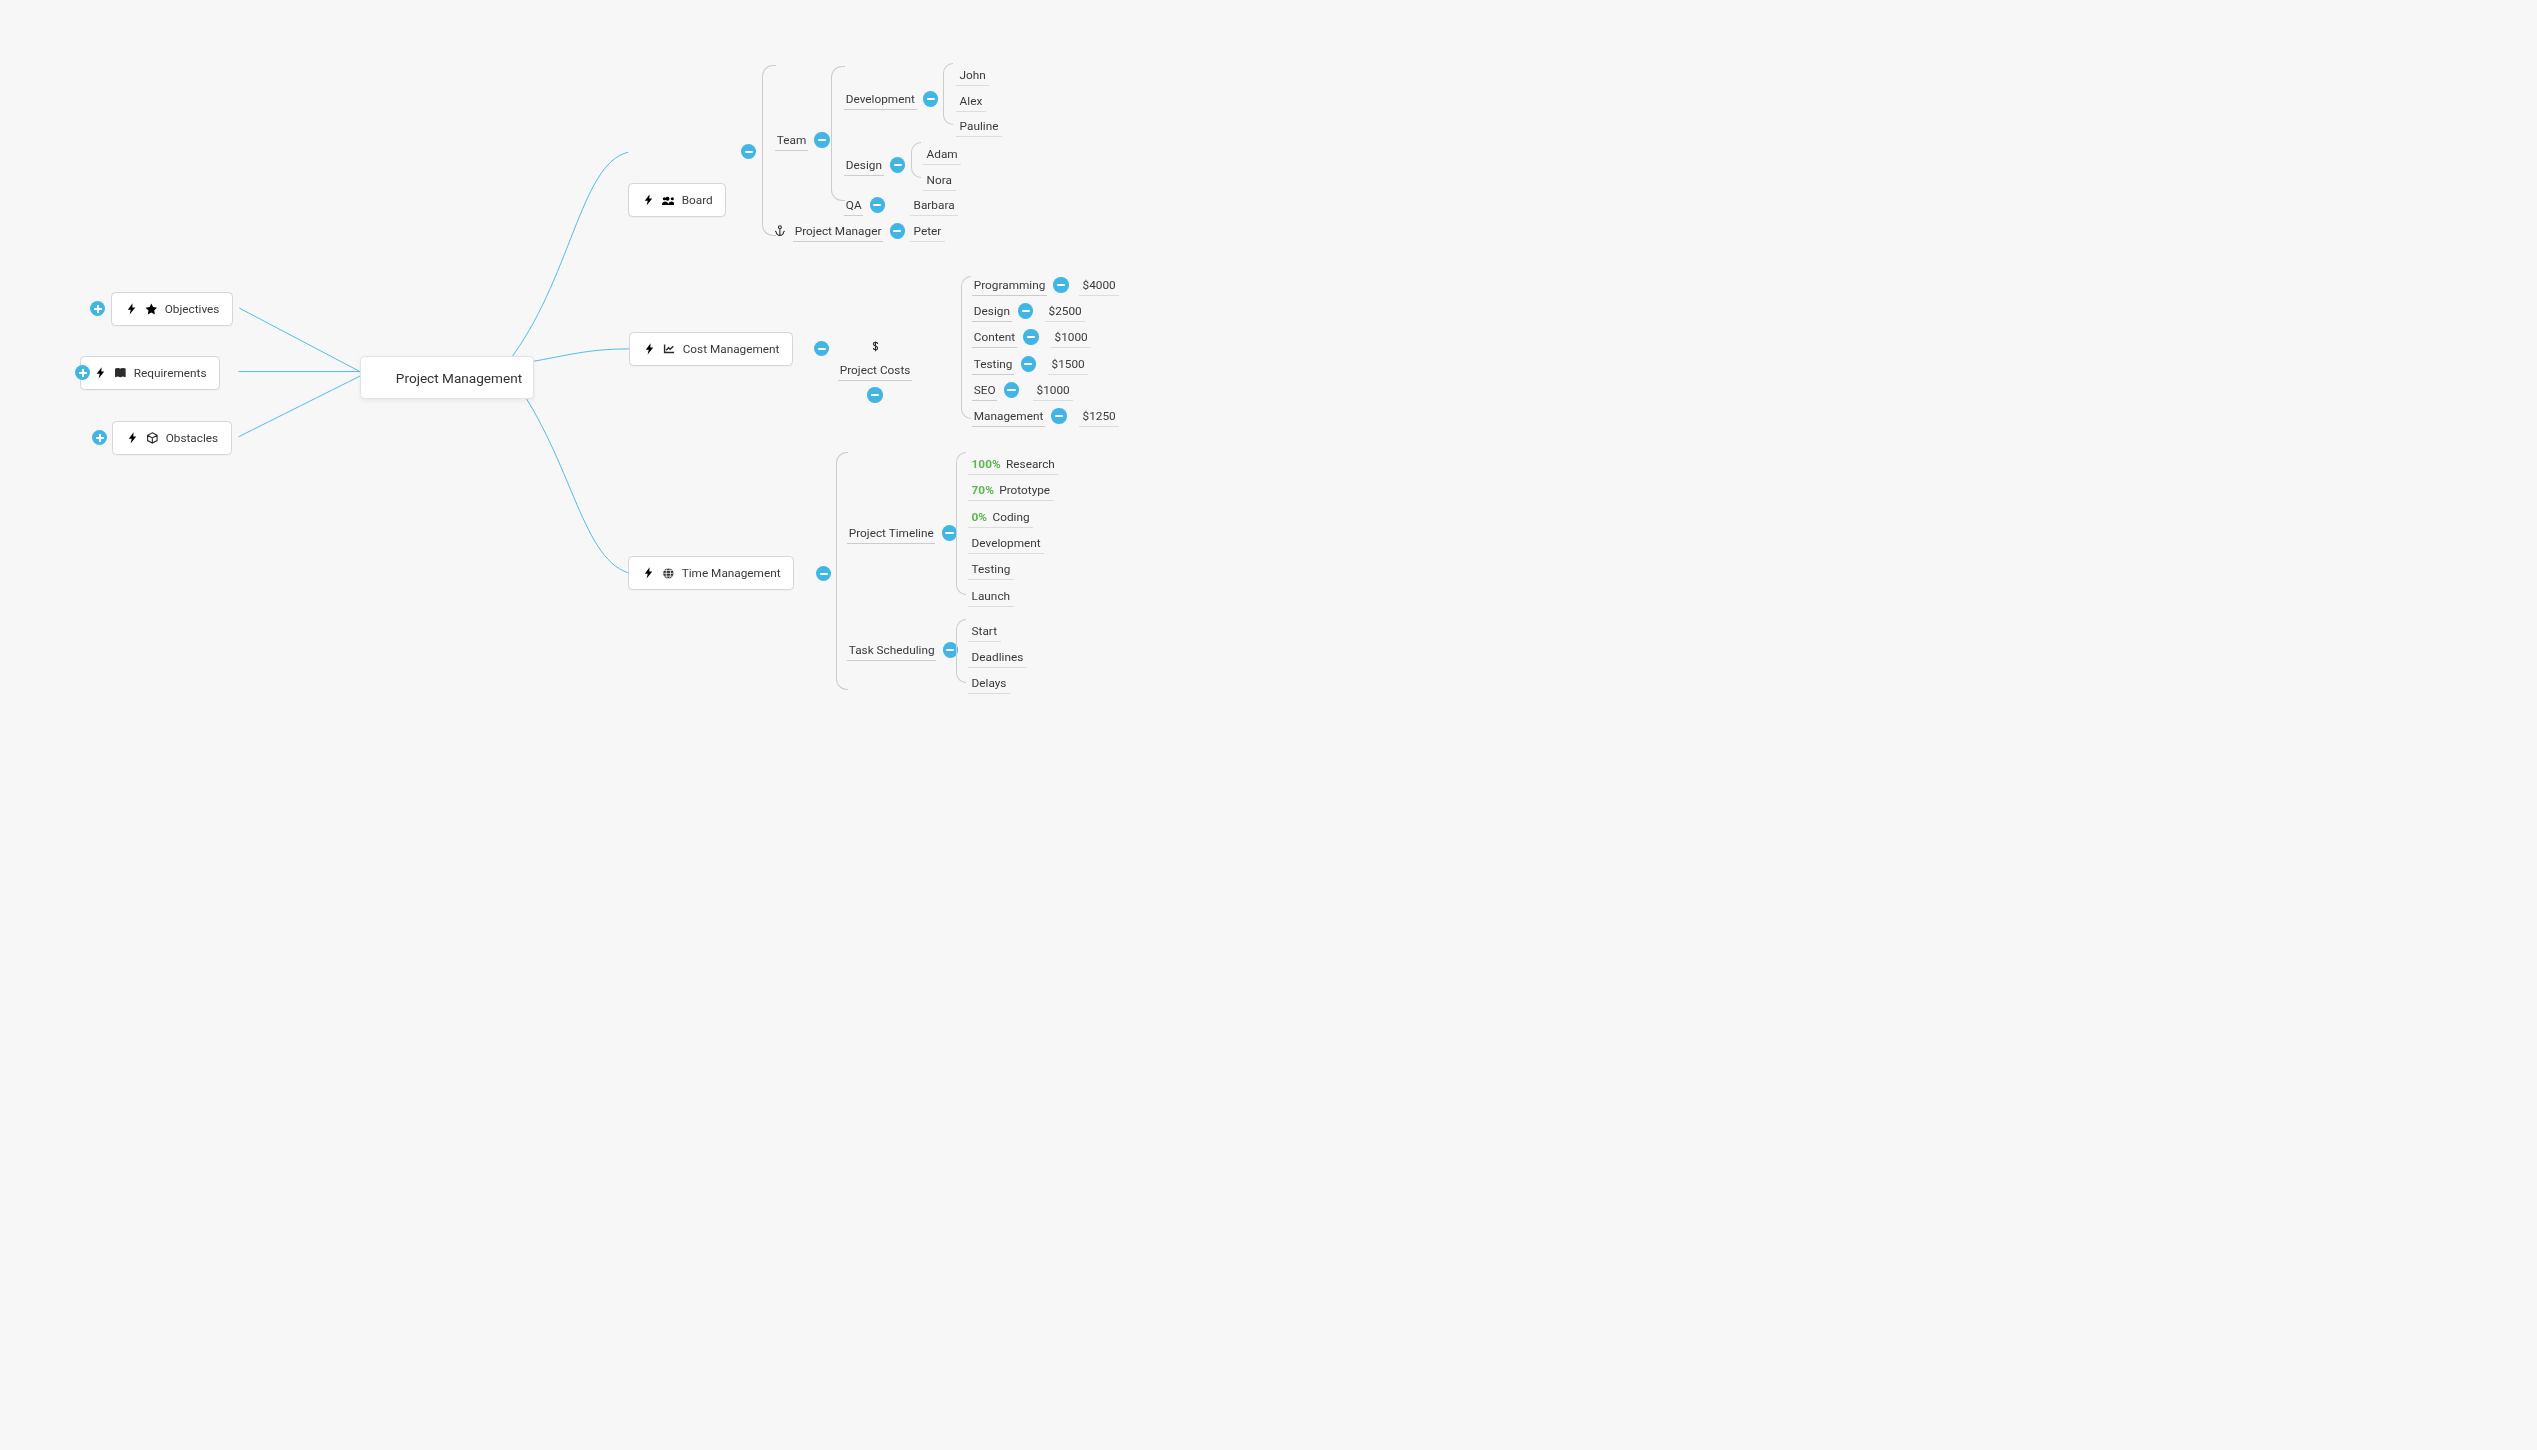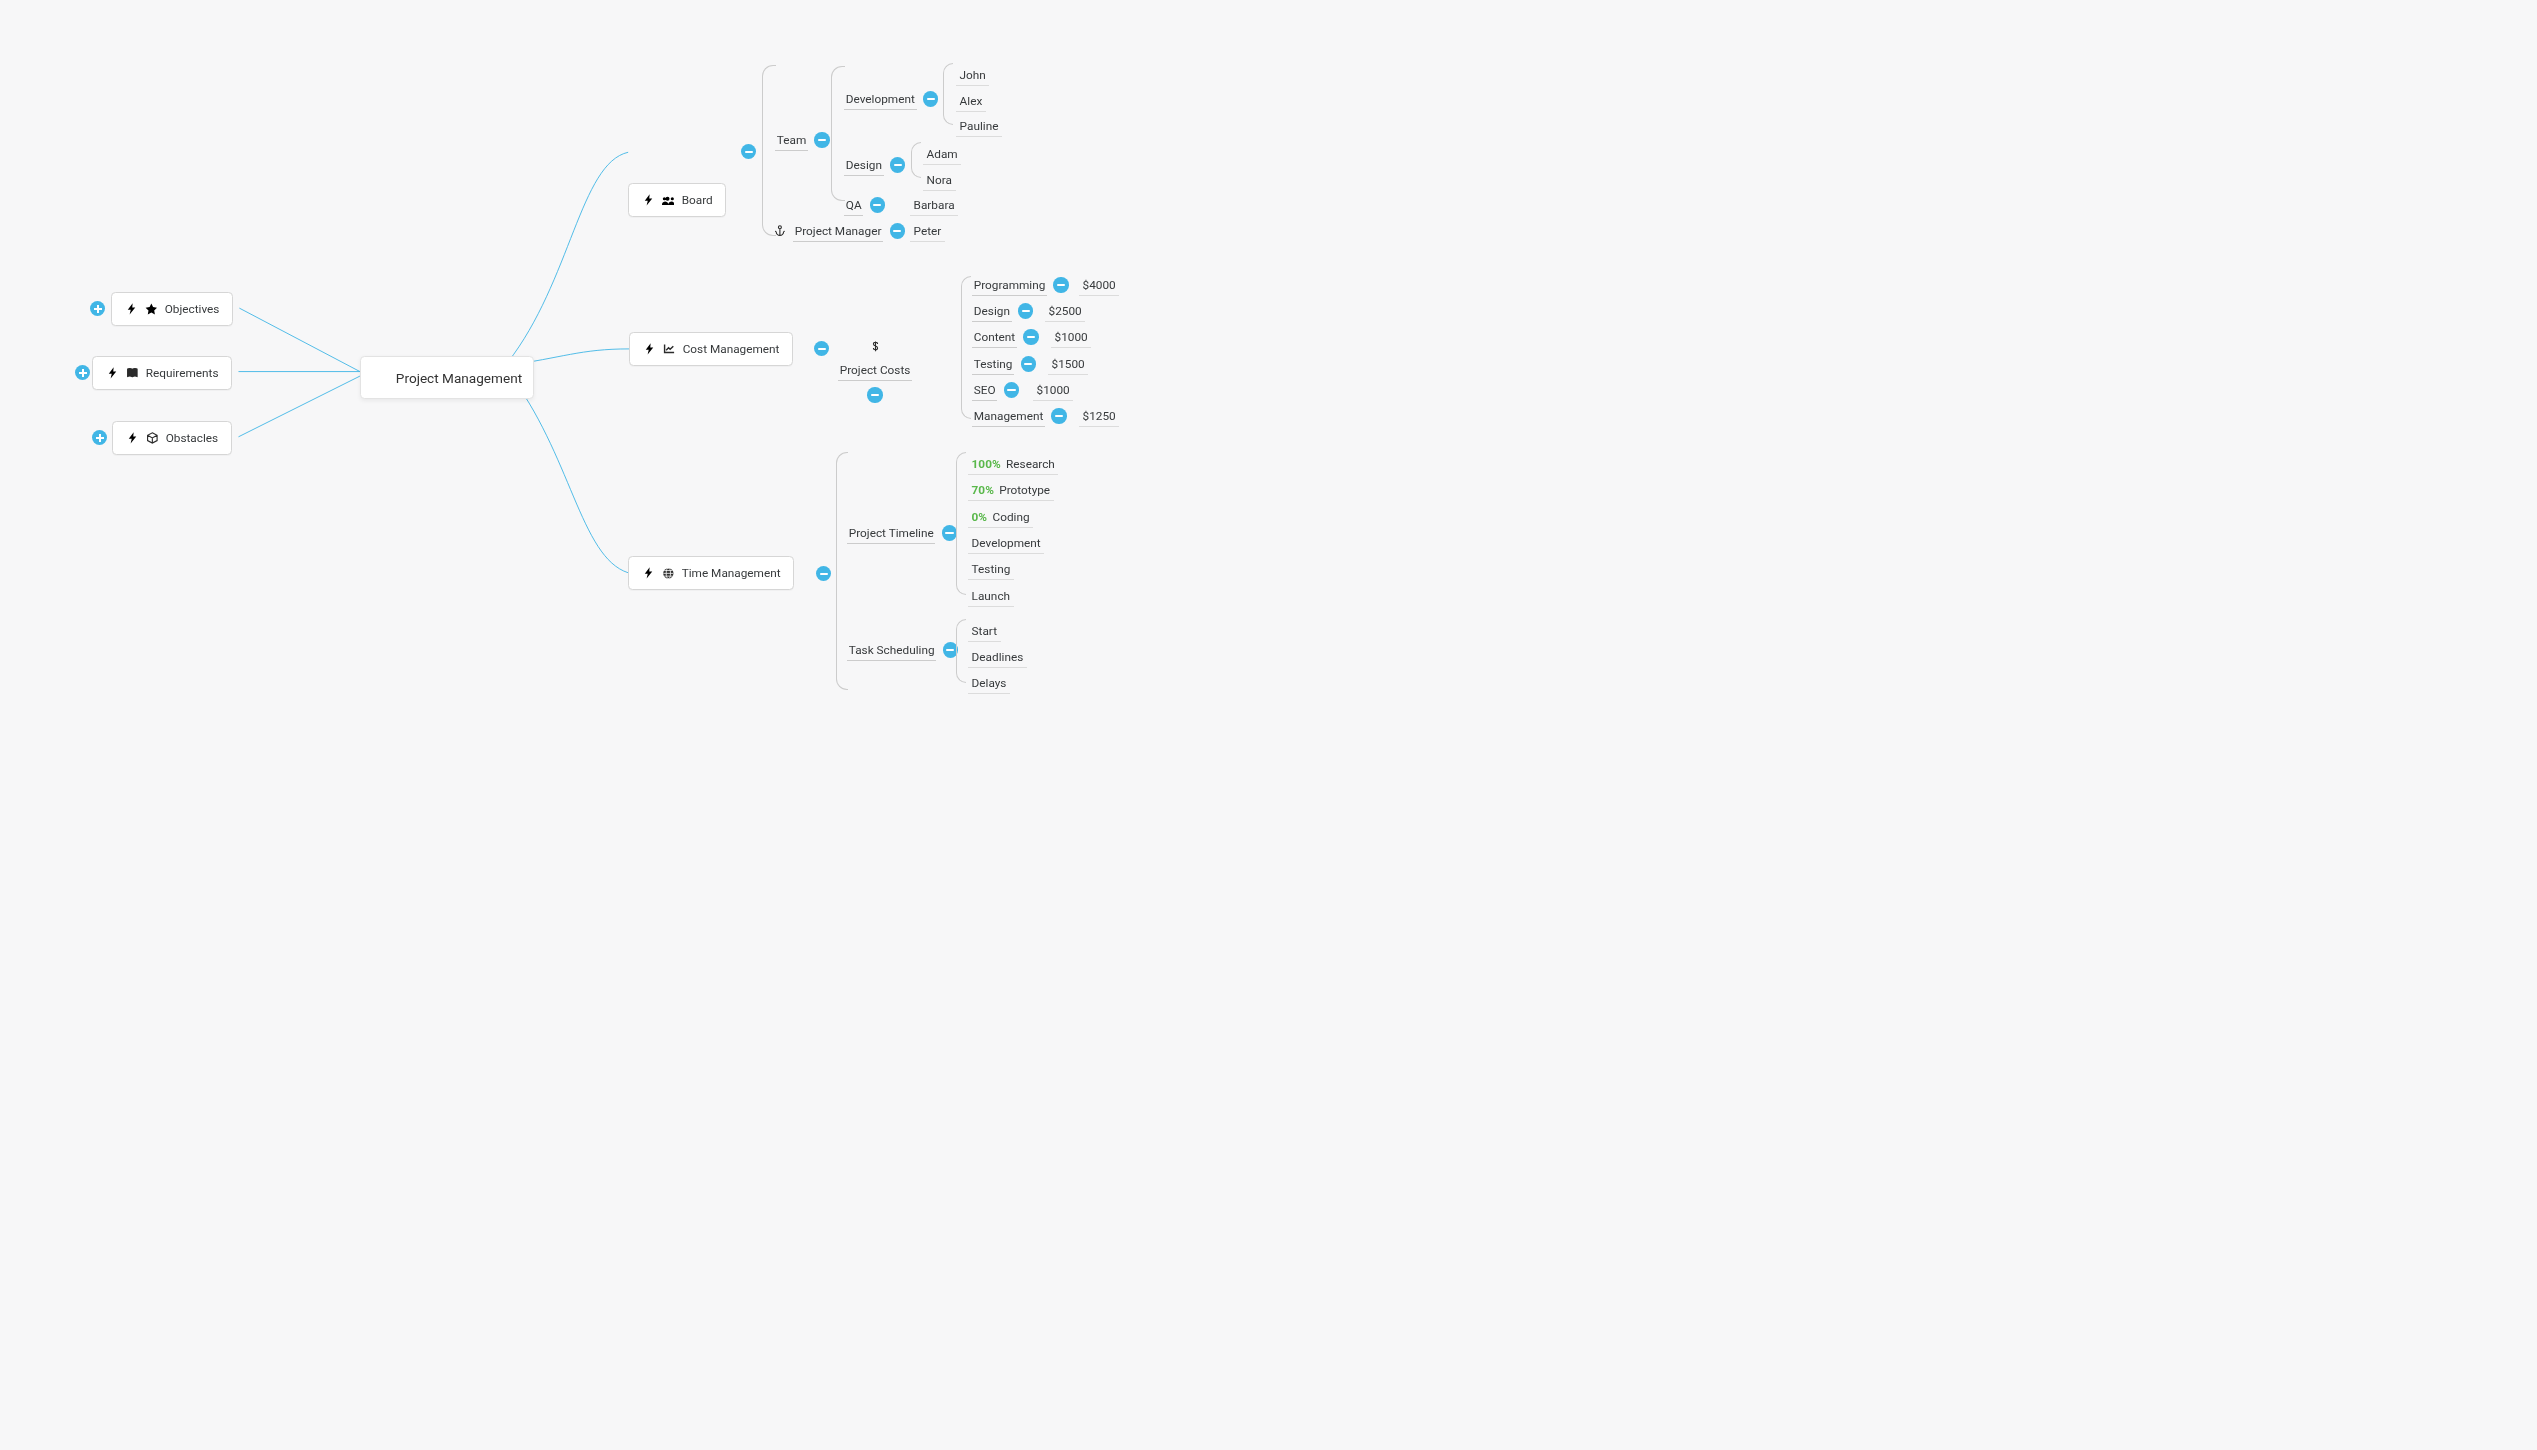--- a/index.html
+++ b/index.html
@@ -85,21 +85,21 @@
 </div>
 <div class="node" style="left:90px;top:301px;">
     <div class="toggle">
       <div class="plus">
         <div class="h"></div>
         <div class="v"></div>
       </div>
     </div>
   </div>
 
-<div class="node" style="left:92px;top:356px;">
+<div class="node" style="left:80px;top:356px;">
   <div class="card">
     <span class="icon14 bolt path-grey">
         <svg viewBox="0 0 12 15" width="9" height="11.8">
           <use href="#p-bolt"></use>
         </svg>
       </span>
     <span class="icon14 book">
         <svg viewBox="0 0 16 16" width="12.7" height="12.7" fill="#2b2b2b" stroke="#2b2b2b" stroke-width="1.3">
           <use href="#p-book"></use>
         </svg>

